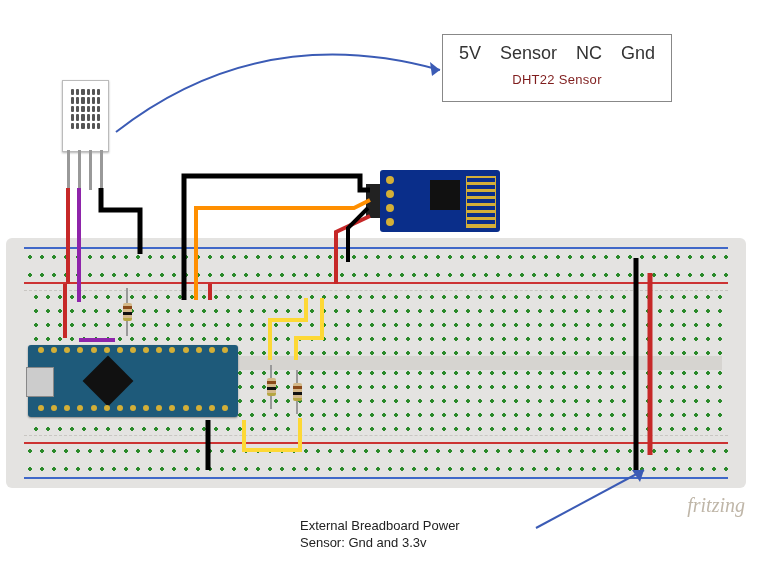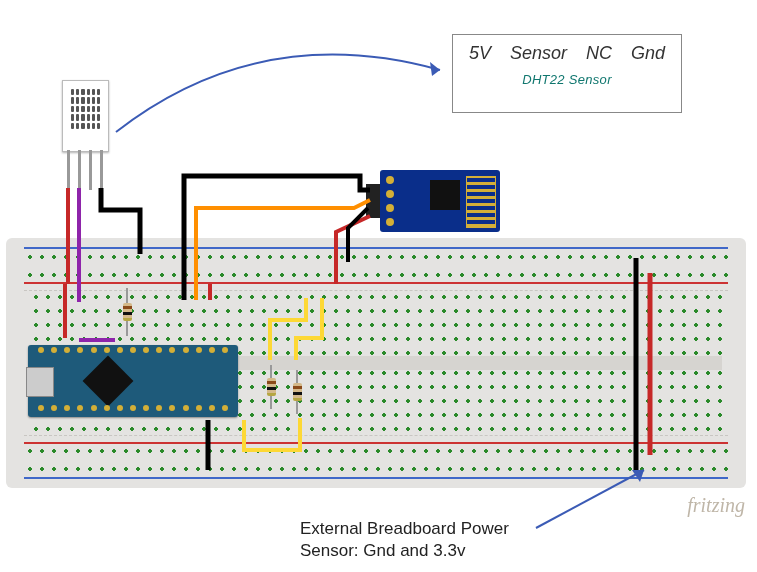--- a/index.html
+++ b/index.html
@@ -45,39 +45,38 @@
     top: 0; width: 3px; height: 40px;
     background: #999;
   }
   .dht-legs .l1 { left: 5px; }
   .dht-legs .l2 { left: 16px; }
   .dht-legs .l3 { left: 27px; }
   .dht-legs .l4 { left: 38px; }
   
   .pinout {
     position: absolute;
-    left: 452px; top: 34px;
-    width: 230px; height: 79px;
+    left: 442px; top: 34px;
+    width: 230px; height: 68px;
     border: 1.5px solid #888;
     background: #fff;
     box-sizing: border-box;
     padding: 8px 12px 4px 12px;
-    font-style: italic;
   }
   .pinout-row {
     display: flex;
     justify-content: space-between;
     font-size: 18px;
     color: #333;
     padding: 0 4px;
   }
   .pinout-sub {
     text-align: center;
     font-size: 13px;
-    color: #0f766e;
+    color: #7f1d1d;
     margin-top: 8px;
     letter-spacing: 0.3px;
   }
   
   .arc-arrow {
     position: absolute;
     left: 110px; top: 40px;
     width: 350px; height: 100px;
     pointer-events: none;
   }
@@ -212,21 +211,21 @@
     display: flex; flex-direction: column; align-items:center;
   }
   .resistor .lead { width:2px; flex:1; background:#999;}
   .resistor .body { width:9px; height:18px; background:#d4b98a; border-radius:2px;
     background-image: linear-gradient(to bottom, #d4b98a 0 3px, #8a4a1a 3px 6px, #d4b98a 6px 9px, #111 9px 12px, #d4b98a 12px 15px, #b5a642 15px 18px);
   }
   
   .caption {
     position: absolute;
     left: 300px; top: 518px;
-    font-size: 17px;
+    font-size: 13px;
     color: #222;
     line-height: 1.3;
   }
   .fritzing {
     position: absolute;
     right: 12px; top: 494px;
     font-family: Georgia, serif;
     font-style: italic;
     font-size: 20px;
     color: #bfb6a8;

